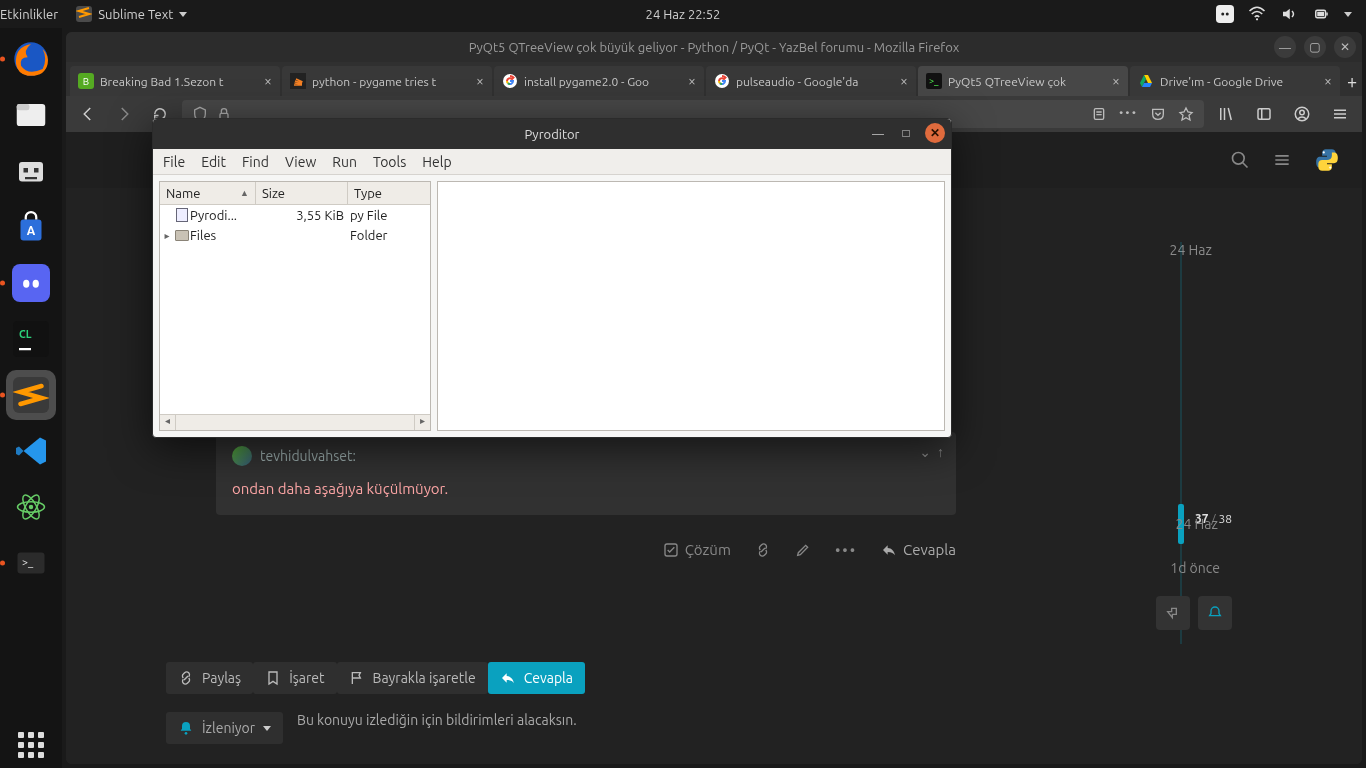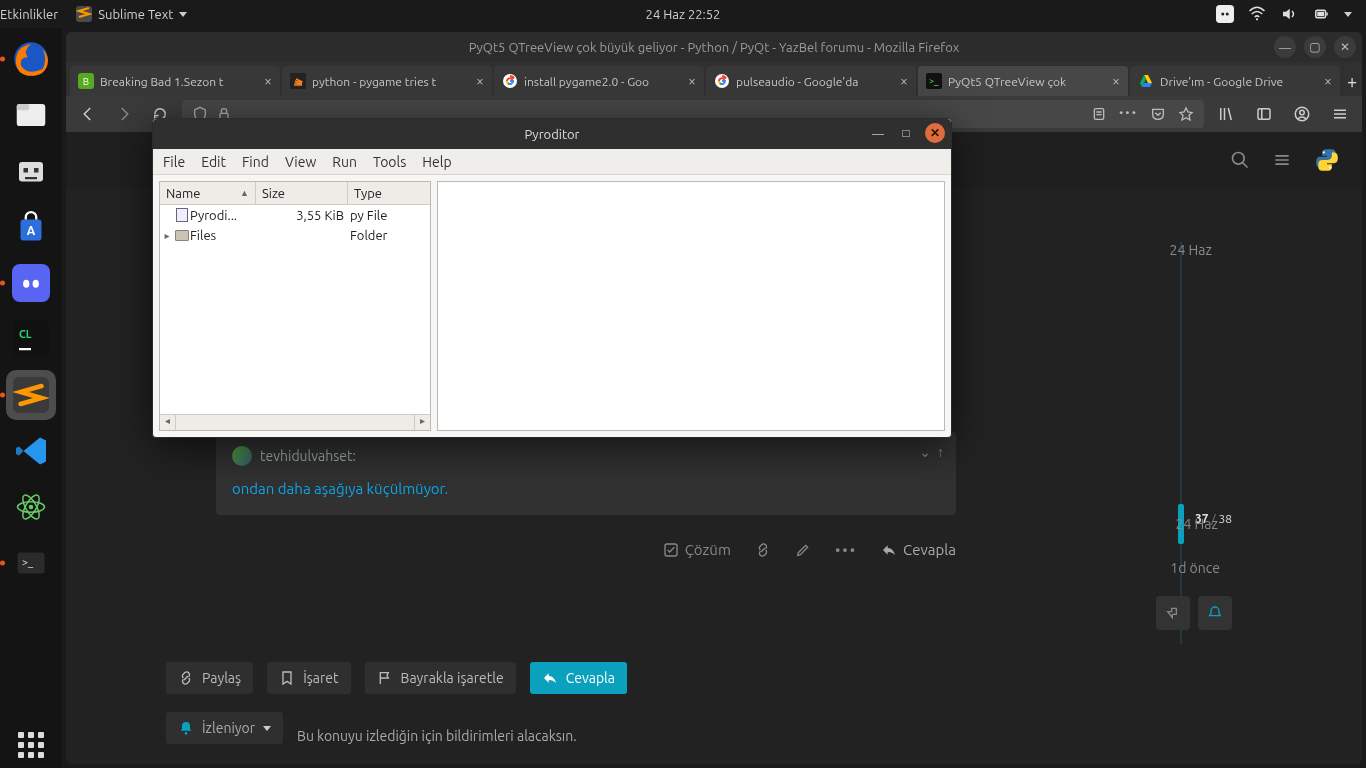--- a/index.html
+++ b/index.html
@@ -54,31 +54,31 @@
 .tl-count .sep { color:#777; }
 .tl-sub  { position:absolute; right:144px; top:384px; color:#888; font-size:14px; }
 .tl-ago  { position:absolute; right:142px; top:428px; color:#888; font-size:14px; }
 .tl-btns { position:absolute; right:130px; top:464px; display:flex; gap:8px; }
 .tl-btn  { width:34px; height:34px; background:#333; border-radius:4px; display:flex; align-items:center; justify-content:center; color:#888; }
 
 .post { position:absolute; left:150px; top:300px; width:740px; }
 .quote { background:#313131; border-radius:4px; padding:14px 16px 18px; position:relative; }
 .quote .author { color:#9aa; font-size:14px; display:flex; align-items:center; gap:8px; }
 .quote .author .av { width:20px; height:20px; border-radius:50%; background:linear-gradient(135deg,#5a3,#357); }
-.quote .body { color:#0ea5e9; margin-top:14px; font-size:15px; }
+.quote .body { color:#fca5a5; margin-top:14px; font-size:15px; }
 .quote .qnav { position:absolute; right:12px; top:12px; color:#888; display:flex; gap:6px; font-size:14px; }
 .post .line { color:#ccc; font-size:15px; margin-top:16px; }
 .post .actions { display:flex; align-items:center; justify-content:flex-end; gap:24px; margin-top:26px; color:#888; font-size:15px; }
 .post .actions .sol { display:flex; align-items:center; gap:6px; }
 .post .reply { display:flex; align-items:center; gap:6px; color:#aaa; }
 
-.bbar { position:absolute; left:100px; top:530px; display:flex; gap:14px; align-items:center; }
+.bbar { position:absolute; left:100px; top:530px; display:flex; gap:0; align-items:center; }
 .chip { background:#2f2f2f; color:#bbb; font-size:14px; padding:8px 12px; border-radius:3px; display:flex; align-items:center; gap:8px; }
 .chip.primary { background:#0aa1bf; color:#fff; }
-.watchline { position:absolute; left:100px; top:580px; display:flex; align-items:flex-end; gap:14px; color:#aaa; font-size:14px; }
+.watchline { position:absolute; left:100px; top:580px; display:flex; align-items:flex-start; gap:14px; color:#aaa; font-size:14px; }
 .watch { background:#2f2f2f; padding:8px 12px; border-radius:3px; display:flex; align-items:center; gap:8px; }
 .bell-ic { color:#0aa1bf; }
 
 
 .pyro { position:absolute; top:118px; left:152px; width:800px; height:320px; background:#f6f6f5; border:1px solid #2b2b2b; border-radius:4px; box-shadow:0 10px 40px rgba(0,0,0,.6); display:flex; flex-direction:column; }
 .pyro-title { height:30px; background:#2f2f2f; color:#ddd; display:flex; align-items:center; justify-content:center; font-size:13px; position:relative; border-top-left-radius:4px; border-top-right-radius:4px; }
 .pyro-title .pbtns { position:absolute; right:6px; top:4px; display:flex; gap:10px; align-items:center; }
 .pmin, .pmax { color:#ccc; font-size:12px; width:18px; text-align:center; }
 .pclose { width:20px; height:20px; border-radius:50%; background:#e06b3d; color:#2a1100; display:flex; align-items:center; justify-content:center; font-size:12px; font-weight:bold; }
 .pyro-menu { height:26px; background:#f0eeeb; border-bottom:1px solid #d6d3cf; display:flex; align-items:center; gap:16px; padding:0 10px; color:#333; font-size:14px; }

